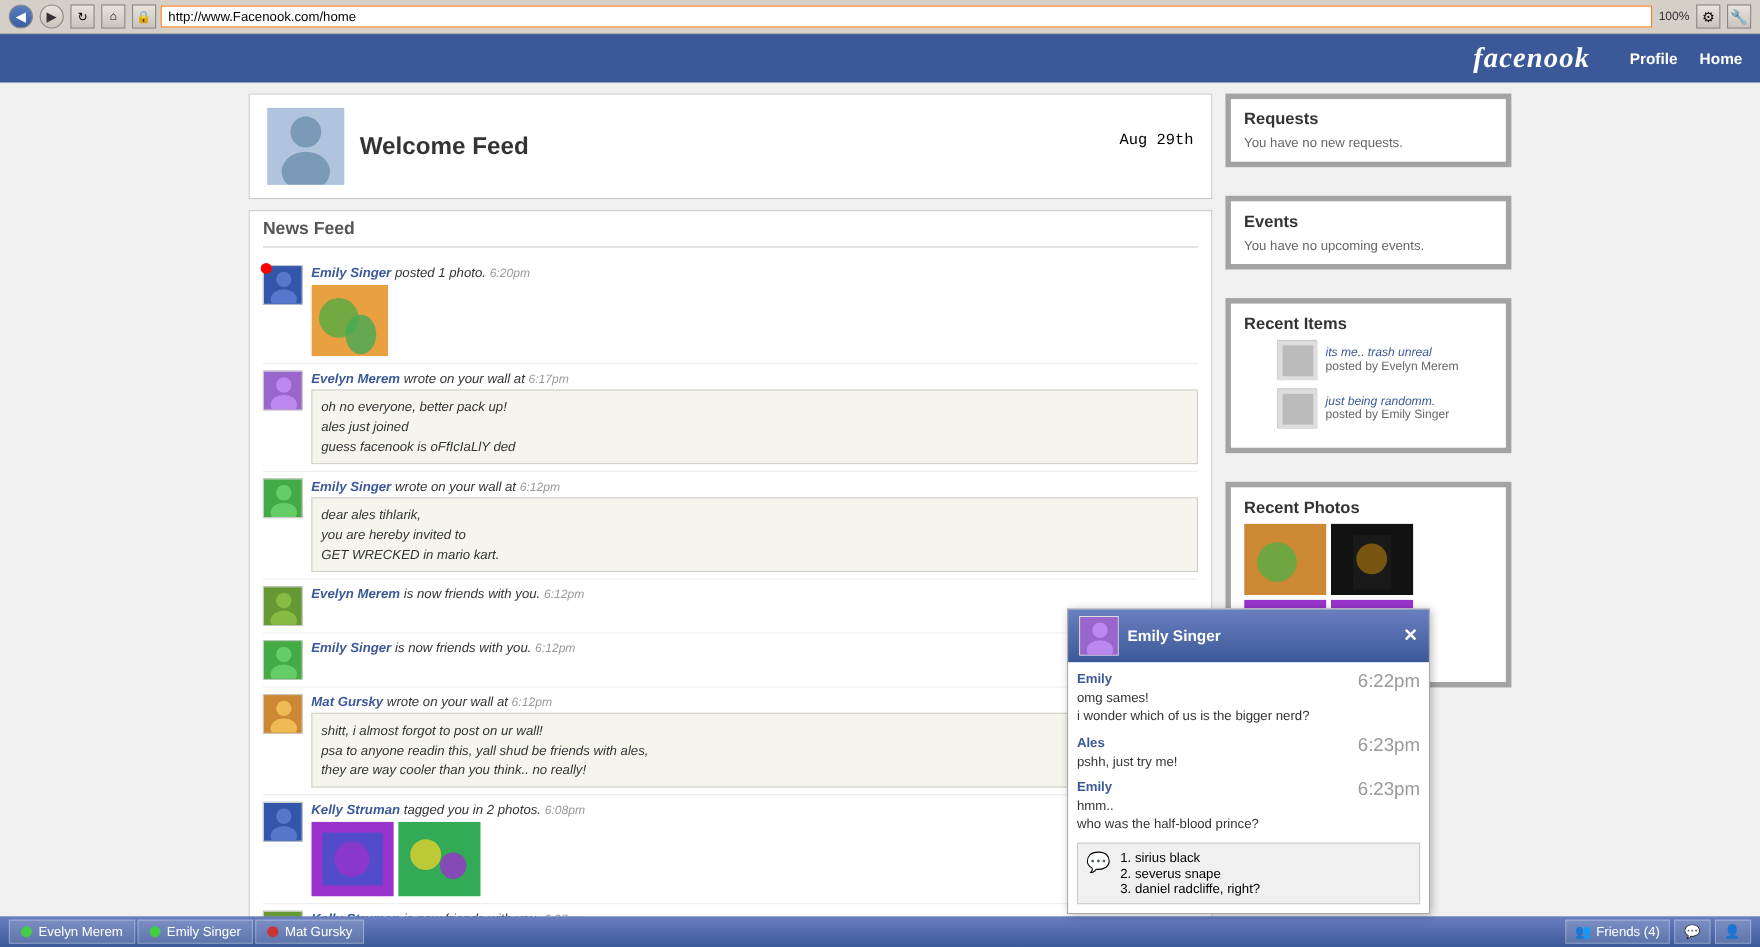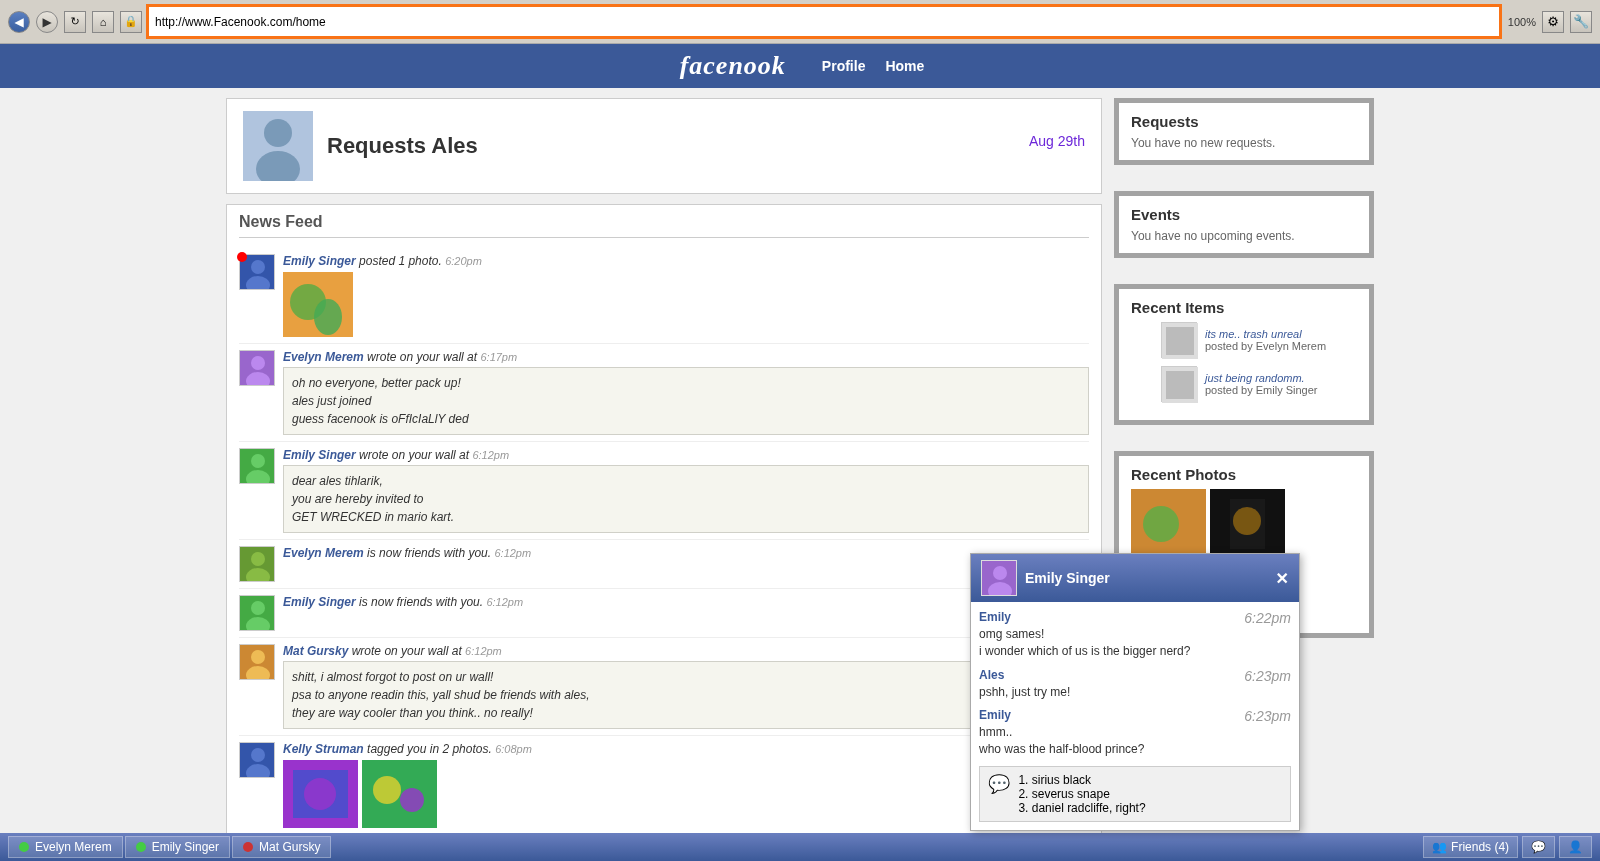--- a/index.html
+++ b/index.html
@@ -18,34 +18,34 @@
       width: 22px; height: 22px;
       border-radius: 50%;
       border: 1px solid #888;
       background: linear-gradient(180deg, #e8e4dc, #c8c4bc);
       display: flex; align-items: center; justify-content: center;
       font-size: 12px; cursor: pointer; color: #333;
     }
     .browser-btn.back { background: linear-gradient(180deg, #5a7fc0, #3a5fa0); color: white; }
     .nav-btn { width: 22px; height: 22px; border: 1px solid #888; background: linear-gradient(180deg, #e8e4dc, #c8c4bc); display:flex;align-items:center;justify-content:center; font-size:11px; cursor:pointer; }
     .address-bar-wrap { display:flex; align-items:center; flex:1; gap:4px; }
-    .address-bar { flex:1; height:35px; border:3px solid #f97316; padding:0 6px; font-size:12px; background:white; }
+    .address-bar { flex:1; height:20px; border:1px solid #f97316; padding:0 6px; font-size:12px; background:white; }
     .zoom-indicator { font-size:11px; color:#333; white-space:nowrap; }
     .gear-btn { width:22px;height:22px;border:1px solid #888;background:linear-gradient(180deg,#e8e4dc,#c8c4bc);display:flex;align-items:center;justify-content:center;font-size:13px; }
 
     
     .page-wrapper { background: #f0f0f0; min-height: 820px; }
 
     
     .fb-header {
       background: #3b5998;
       height: 44px;
       display: flex;
       align-items: center;
-      justify-content: center;
+      justify-content: flex-end;
       padding: 0 16px 0 20px;
     }
     .fb-logo { color: white; font-size: 26px; font-family: Georgia, serif; font-style: italic; font-weight: bold; letter-spacing: 1px; }
     .fb-nav { display:flex; gap:20px;padding-left:36px; }
     .fb-nav a { color: white; text-decoration: none; font-size: 14px; font-weight: bold; }
 
     
     .content-area {
       display: flex;
       padding: 10px 16px;
@@ -69,21 +69,21 @@
     }
     .profile-avatar {
       width: 70px; height: 70px;
       background: #b0c4de;
       display: flex; align-items: center; justify-content: center;
       position: relative;
       overflow: hidden;
     }
     .profile-info { flex:1; }
     .profile-name { font-size: 22px; font-weight: bold; color: #333; }
-    .profile-date { font-size: 14px; color: #6d28d9; float: right; }
+    .profile-date { font-size: 14px; color: #000000; float: right; font-family: Liberation Mono, monospace; }
 
     
     .news-feed-section { background: white; border: 1px solid #ccc; padding: 8px 12px; }
     .news-feed-title { font-size: 16px; font-weight: bold; color: #555; border-bottom: 1px solid #ccc; padding-bottom: 6px; margin-bottom: 10px; }
 
     .feed-item { display: flex; align-items: flex-start; gap: 8px; padding: 6px 0; border-bottom: 1px solid #eee; }
     .feed-item:last-child { border-bottom: none; }
 
     .friend-avatar { width: 36px; height: 36px; flex-shrink: 0; position: relative; overflow: hidden; border: 1px solid #ccc; }
 
@@ -124,21 +124,21 @@
       align-items: center;
       gap: 8px;
       font-weight: bold;
       font-size: 14px;
     }
     .chat-avatar { width: 36px; height: 36px; background: #9966cc; overflow: hidden; border: 1px solid #ddd; flex-shrink: 0; }
     .chat-close { margin-left: auto; cursor: pointer; font-size: 16px; font-weight: bold; color: white; }
     .chat-body { padding: 8px; max-height: 260px; overflow-y: auto; font-size: 12px; }
     .chat-msg { margin-bottom: 8px; }
     .chat-msg .sender { font-weight: bold; color: #3b5998; }
-    .chat-msg .time { color: #999; font-size: 14px; float: right; font-style: italic; }
+    .chat-msg .time { color: #999; font-size: 17px; float: right; }
     .chat-msg .text { color: #333; margin-top: 2px; line-height: 1.4; }
     .chat-poll { background: #f0f0f0; border: 1px solid #ccc; padding: 6px 8px; margin-top: 4px; font-size: 12px; display: flex; gap: 8px; }
     .poll-icon { font-size: 18px; }
 
     
     .taskbar {
       position: fixed;
       bottom: 0;
       left: 0; right: 0;
       height: 28px;
@@ -207,21 +207,21 @@
 
       <div class="profile-header">
         <div class="profile-avatar">
           <svg width="70" height="70" viewBox="0 0 70 70" xmlns="http://www.w3.org/2000/svg">
             <rect width="70" height="70" fill="#b0c4de"></rect>
             <circle cx="35" cy="22" r="14" fill="#7a9ab8"></circle>
             <ellipse cx="35" cy="58" rx="22" ry="18" fill="#7a9ab8"></ellipse>
           </svg>
         </div>
         <div class="profile-info">
-          <span class="profile-name">Requests Ales</span>
+          <span class="profile-name">Welcome Feed</span>
           <span class="profile-date">Aug 29th</span>
         </div>
       </div>
 
       <div class="news-feed-section">
         <div class="news-feed-title">News Feed</div>
 
         <div class="feed-item">
           <div style="position:relative;flex-shrink:0;">
             <div style="position:absolute;top:-2px;left:-2px;width:10px;height:10px;background:red;border-radius:50%;z-index:2;"></div>

